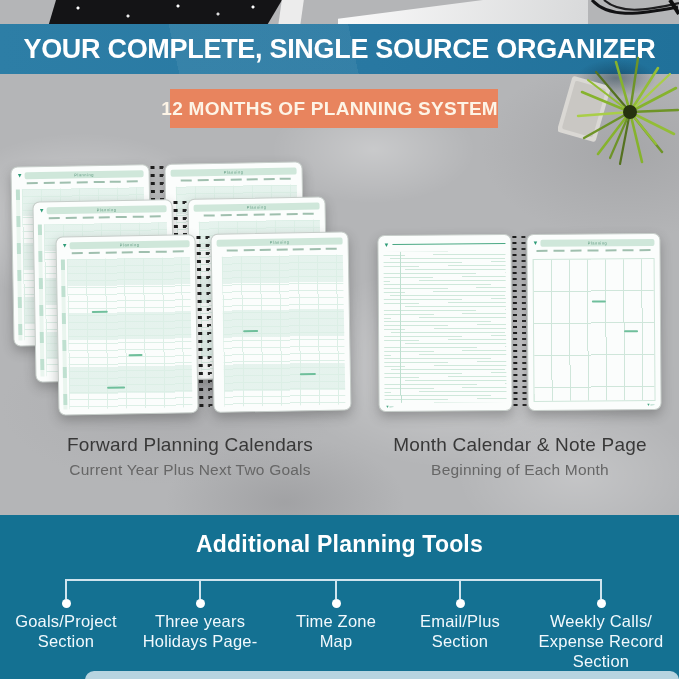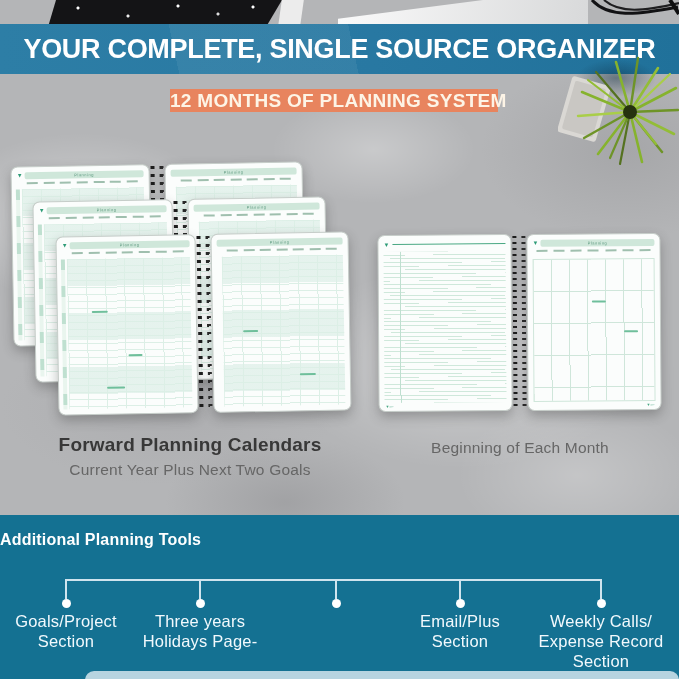--- a/index.html
+++ b/index.html
@@ -32,22 +32,22 @@
   
   .banner{position:absolute;left:0;top:24px;width:679px;height:50px;
     background:linear-gradient(90deg,#2d7ea6 0%,#2878a2 55%,#20719a 100%);
     display:flex;align-items:center;justify-content:center;}
   .banner:after{content:"";position:absolute;inset:0;
     background:linear-gradient(78deg,transparent 26%,rgba(255,255,255,.06) 26%,rgba(255,255,255,.06) 52%,transparent 52%);}
   .banner span{color:#fff;font-size:27px;font-weight:bold;letter-spacing:-.3px;white-space:nowrap;}
   .plant-shadow{position:absolute;left:560px;top:52px;width:112px;height:52px;
     background:radial-gradient(closest-side,rgba(13,43,63,.45),transparent 72%);}
   
-  .badge{position:absolute;left:170px;top:89px;width:328px;height:23px;background:#e8845e;
-    display:flex;align-items:center;justify-content:flex-start;}
+  .badge{position:absolute;left:170px;top:89px;width:328px;height:39px;background:#e8845e;
+    display:flex;align-items:center;justify-content:flex-end;}
   .badge span{color:#fdf4e6;font-size:19px;font-weight:bold;letter-spacing:.3px;white-space:nowrap;}
   .plant{position:absolute;left:558px;top:50px;width:121px;height:118px;}
   
   .spread{position:absolute;display:flex;transform:rotate(-1deg);}
   .spread .page{position:relative;background:#fbfdfc;border:1px solid #c6cdc9;border-radius:7px;
     box-shadow:0 5px 12px rgba(40,40,40,.30);padding:4px 5px;box-sizing:border-box;}
   .spiral{width:15px;align-self:stretch;margin:2px 0;
     background:
       repeating-linear-gradient(180deg,#1d1d1d 0 2.6px,rgba(0,0,0,0) 2.6px 8px),
       repeating-linear-gradient(180deg,#2a2a2a 0 2.6px,rgba(0,0,0,0) 2.6px 8px);
@@ -79,26 +79,26 @@
   .toprule{display:flex;align-items:center;gap:3px;height:9px;}
   .toprule .rule{flex:1;height:1.6px;background:#49a883;}
   .monthgrid{position:absolute;left:5px;right:5px;top:24px;bottom:8px;
     border:1px solid #cfe6da;
     background:
       repeating-linear-gradient(90deg,transparent 0 17.1px,#cfe6da 17.1px 18.1px),
       repeating-linear-gradient(180deg,transparent 0 31px,#cfe6da 31px 32px);}
   .footmark{position:absolute;bottom:2px;font-size:4px;color:#49a883;}
   
   .caption{position:absolute;text-align:center;}
-  .caption .t{font-size:19px;font-weight:bold;color:#383838;letter-spacing:.2px;}
+  .caption .t{font-size:19px;font-weight:normal;color:#383838;letter-spacing:.2px;}
   .caption .s{font-size:15.5px;color:#666;margin-top:5px;letter-spacing:.2px;}
   
   .bottom{position:absolute;left:0;top:515px;width:679px;height:164px;background:#147192;}
-  .bottom-title{position:absolute;left:0;top:16px;width:100%;text-align:left;
-    color:#fff;font-size:16px;font-weight:bold;letter-spacing:.2px;}
+  .bottom-title{position:absolute;left:0;top:16px;width:100%;text-align:center;
+    color:#fff;font-size:23px;font-weight:bold;letter-spacing:.2px;}
   .hline{position:absolute;top:64px;left:66px;width:535px;height:1.6px;background:#cfe4ee;}
   .vline{position:absolute;top:64px;width:1.6px;height:20px;background:#cfe4ee;}
   .dot{position:absolute;top:84px;width:9px;height:9px;border-radius:50%;background:#fff;}
   .bitem{position:absolute;top:96px;transform:translateX(-50%);text-align:center;
     color:#f2f9fd;font-size:16.5px;line-height:20px;letter-spacing:.2px;width:160px;}
   .bstrip{position:absolute;left:85px;top:156px;width:594px;height:9px;background:#c9dfe9;
     border-radius:9px 9px 0 0;opacity:.9;}
 </style>
 </head>
 <body>
@@ -306,20 +306,21 @@
       <span class="mark" style="left:96px;top:96px;width:14px"></span>
       <span class="footmark" style="right:6px">▼—</span>
     </div>
   </div>
 
   <div class="caption" style="left:30px;top:434px;width:320px">
     <div class="t">Forward Planning Calendars</div>
     <div class="s">Current Year Plus Next Two Goals</div>
   </div>
   <div class="caption" style="left:375px;top:434px;width:290px">
+    <div class="t">Month Calendar &amp; Note Page</div>
     <div class="s">Beginning of Each Month</div>
   </div>
 
   <div class="bottom">
     <div class="bottom-title">Additional Planning Tools</div>
 
     <div class="hline"></div>
     <div class="vline" style="left:65px"></div>
     <div class="vline" style="left:199px"></div>
     <div class="vline" style="left:335px"></div>
@@ -332,20 +333,24 @@
     <div class="dot" style="left:596.5px"></div>
 
     <div class="bitem" style="left:66px">
       <div>Goals/Project</div>
       <div>Section</div>
     </div>
     <div class="bitem" style="left:200px">
       <div>Three years</div>
       <div>Holidays Page-</div>
     </div>
+    <div class="bitem" style="left:336px">
+      <div>Time Zone</div>
+      <div>Map</div>
+    </div>
     <div class="bitem" style="left:460px">
       <div>Email/Plus</div>
       <div>Section</div>
     </div>
     <div class="bitem" style="left:601px">
       <div>Weekly Calls/</div>
       <div>Expense Record</div>
       <div>Section</div>
     </div>
 

